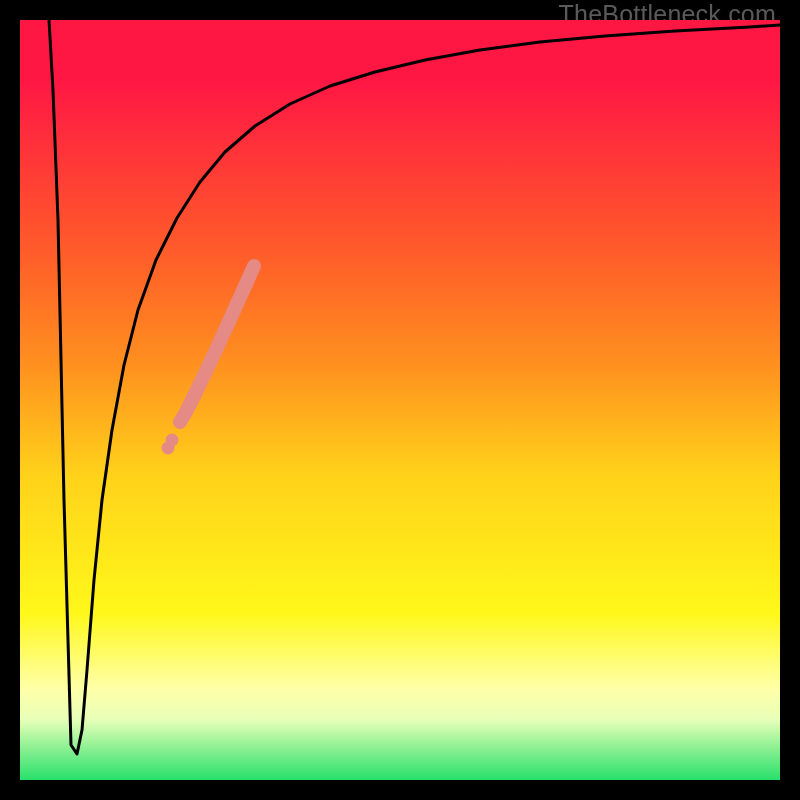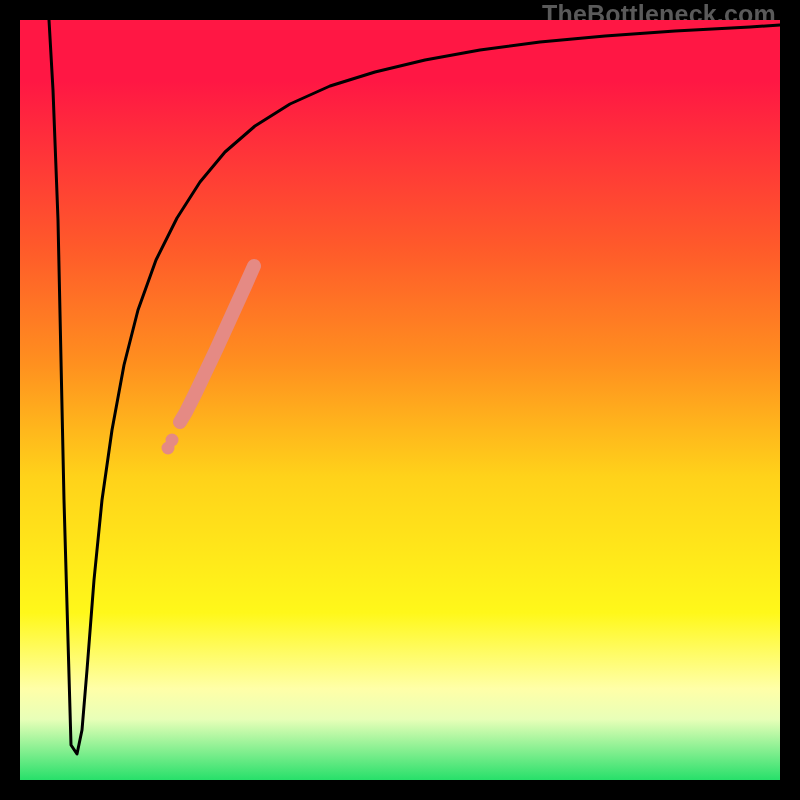--- a/index.html
+++ b/index.html
@@ -33,21 +33,21 @@
       #fff81a 78%,
       #ffffa8 88%,
       #e8ffb8 92%,
       #27e06a 100%);
   }
   .watermark {
     position: absolute;
     top: 0px;
     right: 24px;
     font-size: 25px;
-    font-weight: 700;
+    font-weight: 400;
     color: #5a5a5a;
     font-family: Arial, Helvetica, sans-serif;
     letter-spacing: 0.2px;
     user-select: none;
     margin-left: 37px;
   }
   svg.curve {
     position: absolute;
     left: 0;
     top: 0;

